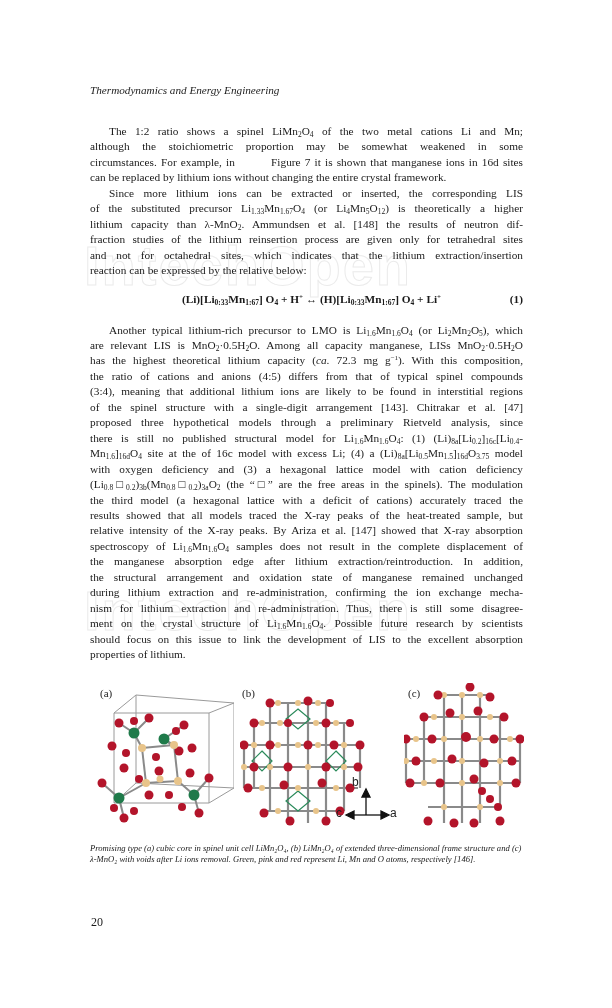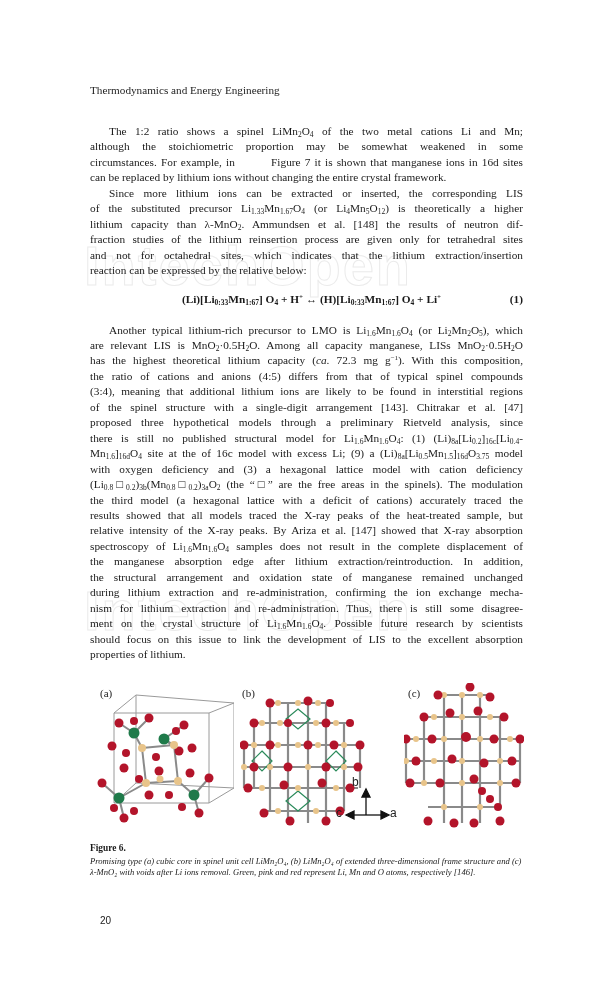--- a/index.html
+++ b/index.html
@@ -1,38 +1,38 @@
 <!DOCTYPE html>
 <html><head>
 <meta charset="utf-8">
 <style>
   html, body { margin:0; padding:0; background:#ffffff; }
   body { width:612px; height:1008px; position:relative; overflow:hidden;
          font-family:"Liberation Serif","DejaVu Serif",serif; color:#1a1a1a; }
   .watermark { position:absolute; left:84px; font-family:"Liberation Sans","DejaVu Sans",sans-serif;
                font-size:56px; font-weight:700; color:transparent; -webkit-text-stroke:1px #ebebeb;
                letter-spacing:2px; line-height:1; white-space:nowrap; pointer-events:none; }
-  .running-head { position:absolute; left:90px; top:84px; font-size:11.2px; color:#222; }
+  .running-head { position:absolute; left:90px; top:84px; font-style:italic; font-size:11.2px; color:#222; }
   .body-text { position:absolute; left:90px; top:124px; width:433px; font-size:11.3px; line-height:15.45px; text-align:justify; }
   .body-text p { margin:0; }
   .body-text p.indent { text-indent:19px; }
   .line { display:block; white-space:nowrap; text-align:justify; text-align-last:justify; }
   .line.last { text-align-last:left; }
   sub { font-size:7.5px; vertical-align:-2px; line-height:0; }
   sup { font-size:7px; vertical-align:4px; line-height:0; }
   .equation { display:flex; align-items:center; height:30px; margin:6px 0 8px 0;font-weight:bold; }
   .eq-body { flex:1; text-align:center; padding-left:50px; white-space:nowrap; }
   .eq-num { width:40px; text-align:right; }
   .figure { position:absolute; left:94px; top:683px; width:430px; height:150px; }
   .panel { position:absolute; top:0; }
   .panel-label { position:absolute; font-size:11px; color:#222; }
   .caption { position:absolute; left:90px; top:843px; width:434px; font-size:8.6px; line-height:11px; }
   .caption-title { font-weight:bold; font-size:9.4px; margin-bottom:2px; }
   .caption-text { font-style:italic; }
-  .page-number { position:absolute; left:100px; top:915px; font-family:Liberation Sans, sans-serif; font-size:10px; }
+  .page-number { position:absolute; left:91px; top:915px; font-family:Liberation Serif, serif; font-size:12px; }
   b.ref { font-weight:normal;margin-left:32px; }
 </style>
 </head>
 <body>
 
 <div class="watermark" style="top:238px;">IntechOpen</div>
 <div class="watermark" style="top:583px;">IntechOpen</div>
 
 <div class="running-head">Thermodynamics and Energy Engineering</div>
 
@@ -64,21 +64,21 @@
 
   <p>
     <span class="line" style="padding-left:19px"><span>Another typical lithium-rich precursor to LMO is Li</span><sub>1.6</sub><span>Mn</span><sub>1.6</sub><span>O</span><sub>4</sub><span> (or Li</span><sub>2</sub><span>Mn</span><sub>2</sub><span>O</span><sub>5</sub><span>), which</span></span>
     <span class="line"><span>are relevant LIS is MnO</span><sub>2</sub><span>·0.5H</span><sub>2</sub><span>O. Among all capacity manganese, LISs MnO</span><sub>2</sub><span>·0.5H</span><sub>2</sub><span>O</span></span>
     <span class="line"><span>has the highest theoretical lithium capacity (</span><i>ca</i><span>. 72.3 mg g</span><sup>−1</sup><span>). With this composition,</span></span>
     <span class="line">the ratio of cations and anions (4:5) differs from that of typical spinel compounds</span>
     <span class="line">(3:4), meaning that additional lithium ions are likely to be found in interstitial regions</span>
     <span class="line">of the spinel structure with a single-digit arrangement [143]. Chitrakar et al. [47]</span>
     <span class="line">proposed three hypothetical models through a preliminary Rietveld analysis, since</span>
     <span class="line"><span>there is still no published structural model for Li</span><sub>1.6</sub><span>Mn</span><sub>1.6</sub><span>O</span><sub>4</sub><span>: (1) (Li)</span><sub>8a</sub><span>[Li</span><sub>0.2</sub><span>]</span><sub>16c</sub><span>[Li</span><sub>0.4</sub><span>-</span></span>
-    <span class="line"><span>Mn</span><sub>1.6</sub><span>]</span><sub>16d</sub><span>O</span><sub>4</sub><span> site at the of 16c model with excess Li; (9) a (Li)</span><sub>8a</sub><span>[Li</span><sub>0.5</sub><span>Mn</span><sub>1.5</sub><span>]</span><sub>16d</sub><span>O</span><sub>3.75</sub><span> model</span></span>
+    <span class="line"><span>Mn</span><sub>1.6</sub><span>]</span><sub>16d</sub><span>O</span><sub>4</sub><span> site at the of 16c model with excess Li; (4) a (Li)</span><sub>8a</sub><span>[Li</span><sub>0.5</sub><span>Mn</span><sub>1.5</sub><span>]</span><sub>16d</sub><span>O</span><sub>3.75</sub><span> model</span></span>
     <span class="line">with oxygen deficiency and (3) a hexagonal lattice model with cation deficiency</span>
     <span class="line"><span>(Li</span><sub>0.8</sub><span>□</span><sub>0.2</sub><span>)</span><sub>3b</sub><span>(Mn</span><sub>0.8</sub><span>□</span><sub>0.2</sub><span>)</span><sub>3a</sub><span>O</span><sub>2</sub><span> (the “□” are the free areas in the spinels). The modulation</span></span>
     <span class="line">the third model (a hexagonal lattice with a deficit of cations) accurately traced the</span>
     <span class="line">results showed that all models traced the X-ray peaks of the heat-treated sample, but</span>
     <span class="line">relative intensity of the X-ray peaks. By Ariza et al. [147] showed that X-ray absorption</span>
     <span class="line"><span>spectroscopy of Li</span><sub>1.6</sub><span>Mn</span><sub>1.6</sub><span>O</span><sub>4</sub><span> samples does not result in the complete displacement of</span></span>
     <span class="line">the manganese absorption edge after lithium extraction/reintroduction. In addition,</span>
     <span class="line">the structural arrangement and oxidation state of manganese remained unchanged</span>
     <span class="line">during lithium extraction and re-administration, confirming the ion exchange mecha-</span>
     <span class="line">nism for lithium extraction and re-administration. Thus, there is still some disagree-</span>
@@ -314,17 +314,16 @@
         <circle cx="24" cy="138" r="4.5"></circle>
           <circle cx="50" cy="140" r="4.5"></circle>
           <circle cx="70" cy="140" r="4.5"></circle>
           <circle cx="96" cy="138" r="4.5"></circle>
       </g>
     </svg>
   </div>
 </div>
 
 <div class="caption">
-  <div class="caption-title">Figure 6.</div>
   <div class="caption-text">Promising type (a) cubic core in spinel unit cell LiMn₂O₄, (b) LiMn₂O₄ of extended three-dimensional frame structure and (c) λ-MnO₂ with voids after Li ions removal. Green, pink and red represent Li, Mn and O atoms, respectively [146].</div>
 </div>
 
 <div class="page-number">20</div>
 
 </body></html>

